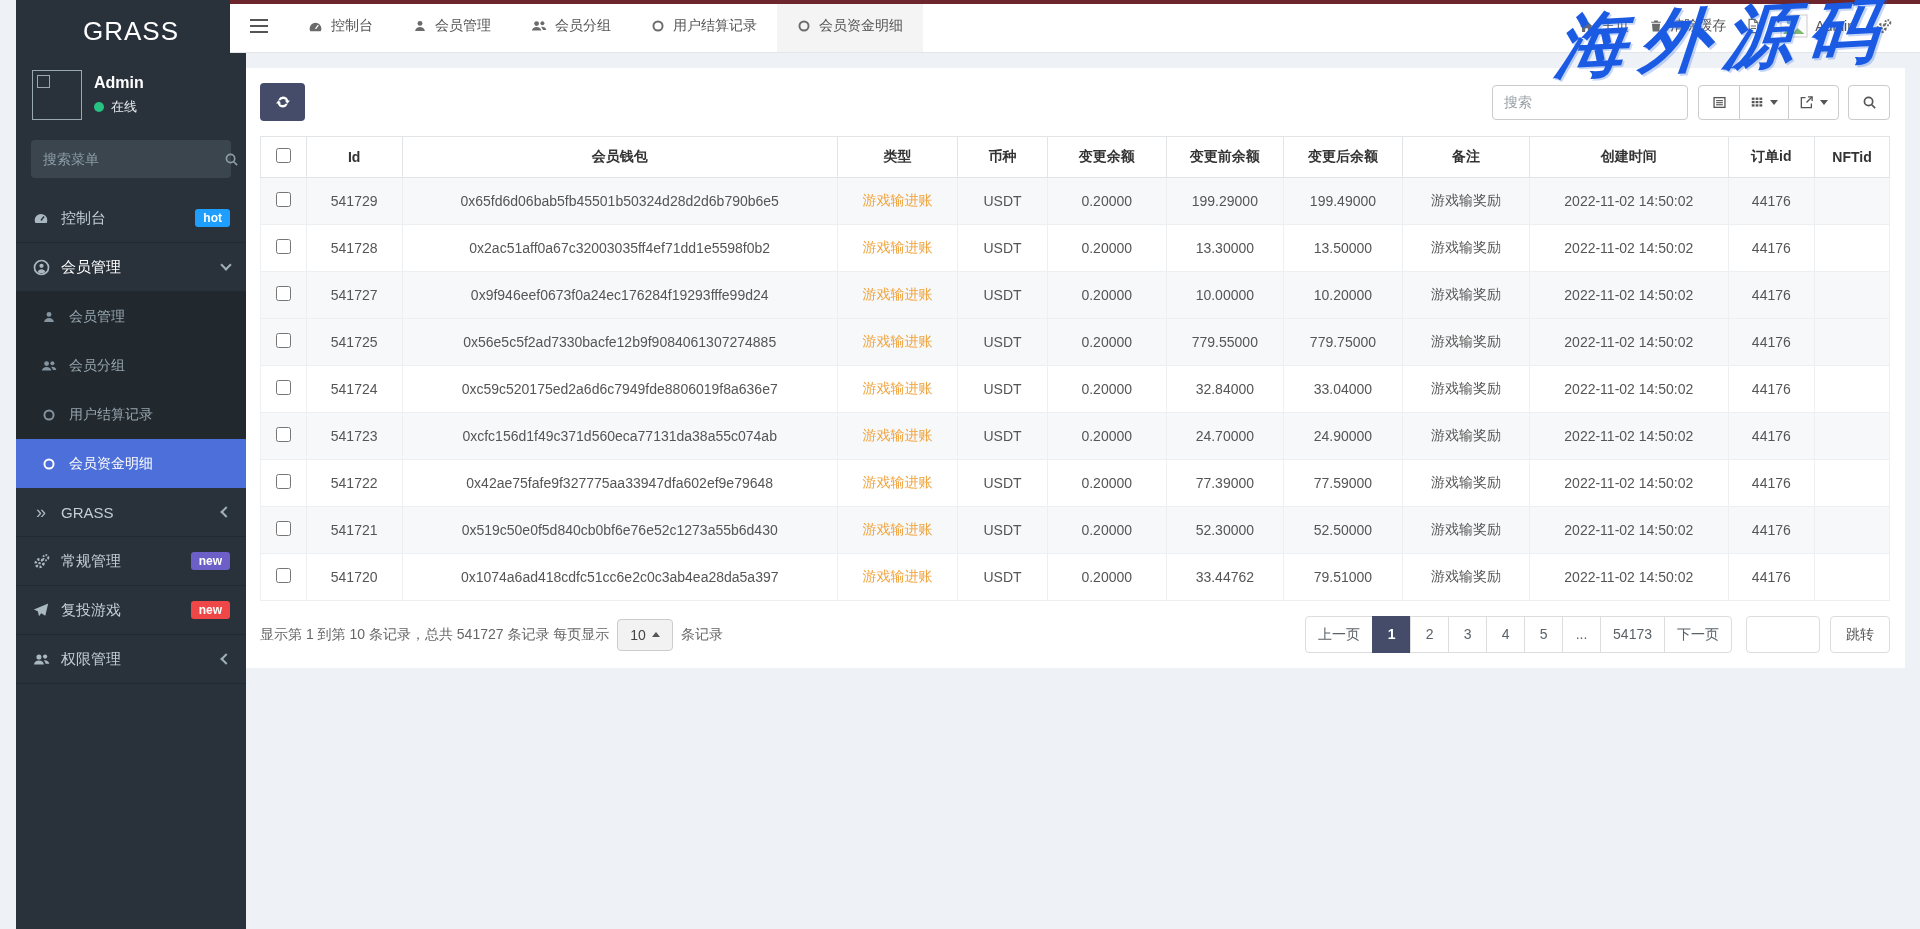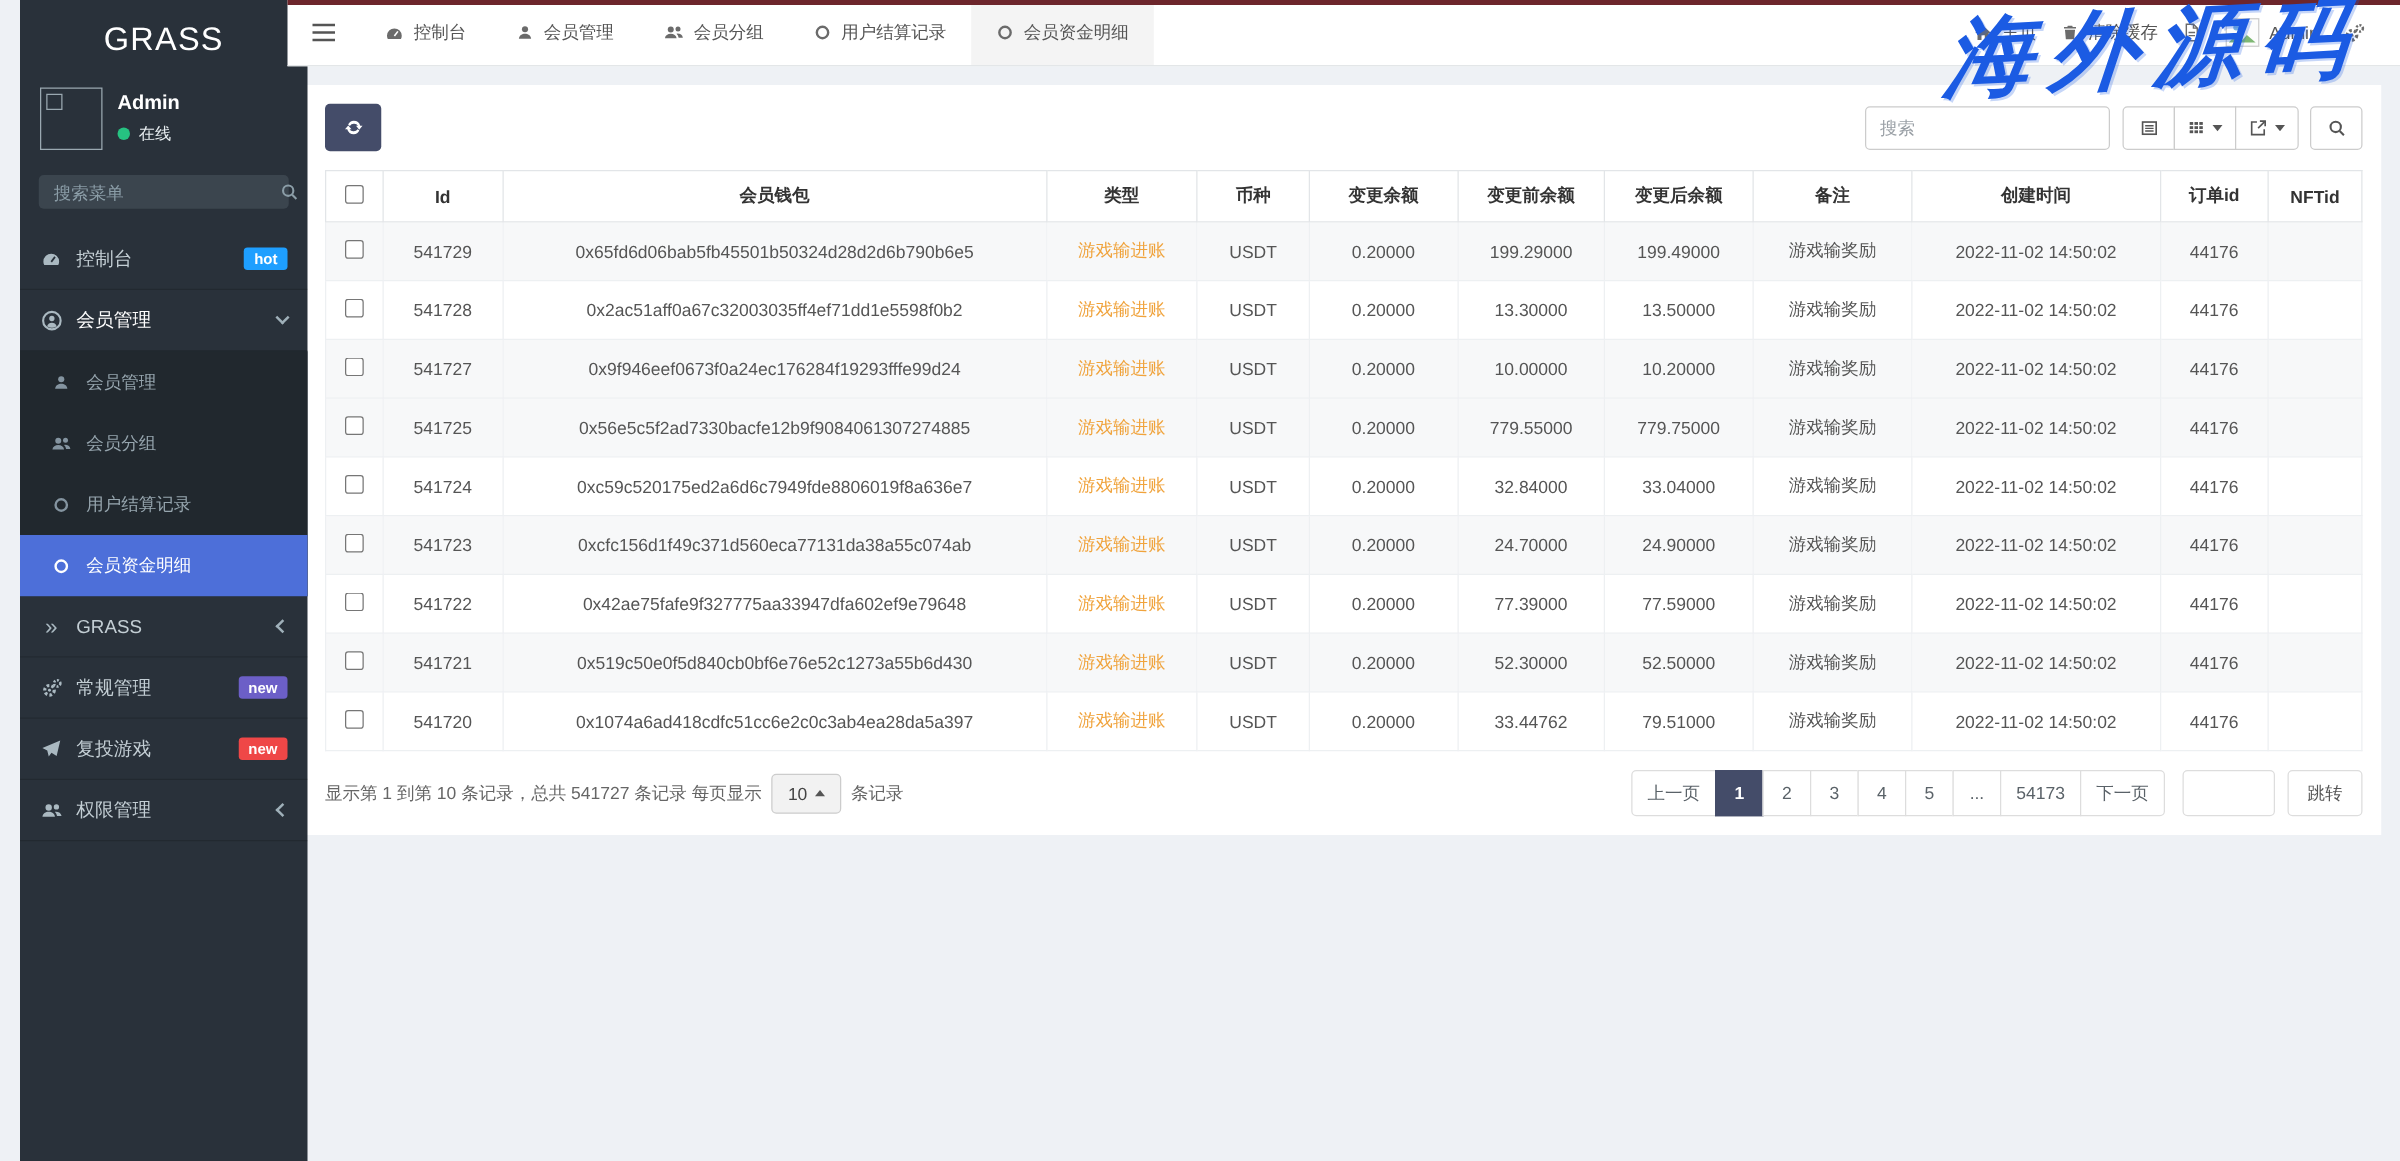--- a/index.html
+++ b/index.html
@@ -8,21 +8,21 @@
 
   
   .sidebar { position:absolute; left:16px; top:0; width:230px; height:929px; background:#29313a; color:#c3ced4; z-index:20; }
   .brand { height:62px; display:flex; align-items:center; justify-content:center; color:#fff; font-size:26px; letter-spacing:1px; }
   .user-panel { display:flex; gap:12px; padding:8px 16px 14px; align-items:center; }
   .avatar-box { width:50px; height:50px; border:1px solid #9aa8b0; position:relative; flex:0 0 auto; }
   .avatar-box .mini { position:absolute; left:4px; top:4px; width:13px; height:13px; border:1px solid #9aa8b0; }
   .user-meta .name { color:#fff; font-weight:bold; font-size:16px; margin-bottom:6px; }
   .user-meta .status { display:flex; align-items:center; gap:7px; font-size:13px; color:#e8eef1; }
   .dot { width:10px; height:10px; border-radius:50%; background:#26c281; }
-  .side-search { margin:6px 15px 16px; height:27px; background:#3b454e; border-radius:4px; display:flex; align-items:center; padding:0 12px; }
+  .side-search { margin:6px 15px 16px; height:38px; background:#3b454e; border-radius:4px; display:flex; align-items:center; padding:0 12px; }
   .side-search input { flex:1; background:transparent; border:none; outline:none; color:#cfd9de; font-size:14px; }
   .side-search input::placeholder { color:#8b9da7; }
   .menu { list-style:none; }
   .m-item { height:49px; display:flex; align-items:center; gap:11px; padding:0 16px; font-size:15px; cursor:pointer; border-bottom:1px solid rgba(0,0,0,.16); position:relative; }
   .m-item .ic { width:18px; display:flex; justify-content:center; color:#aab9c1; }
   .m-item.open { color:#fff; }
   .submenu { background:#21282e; }
   .submenu .m-item { color:#96a5ae; font-size:14px; padding-left:24px; border-bottom:none; }
   .submenu .m-item .ic { color:#8494a0; }
   .m-item.active { background:#4d6fd9; color:#fff; }

